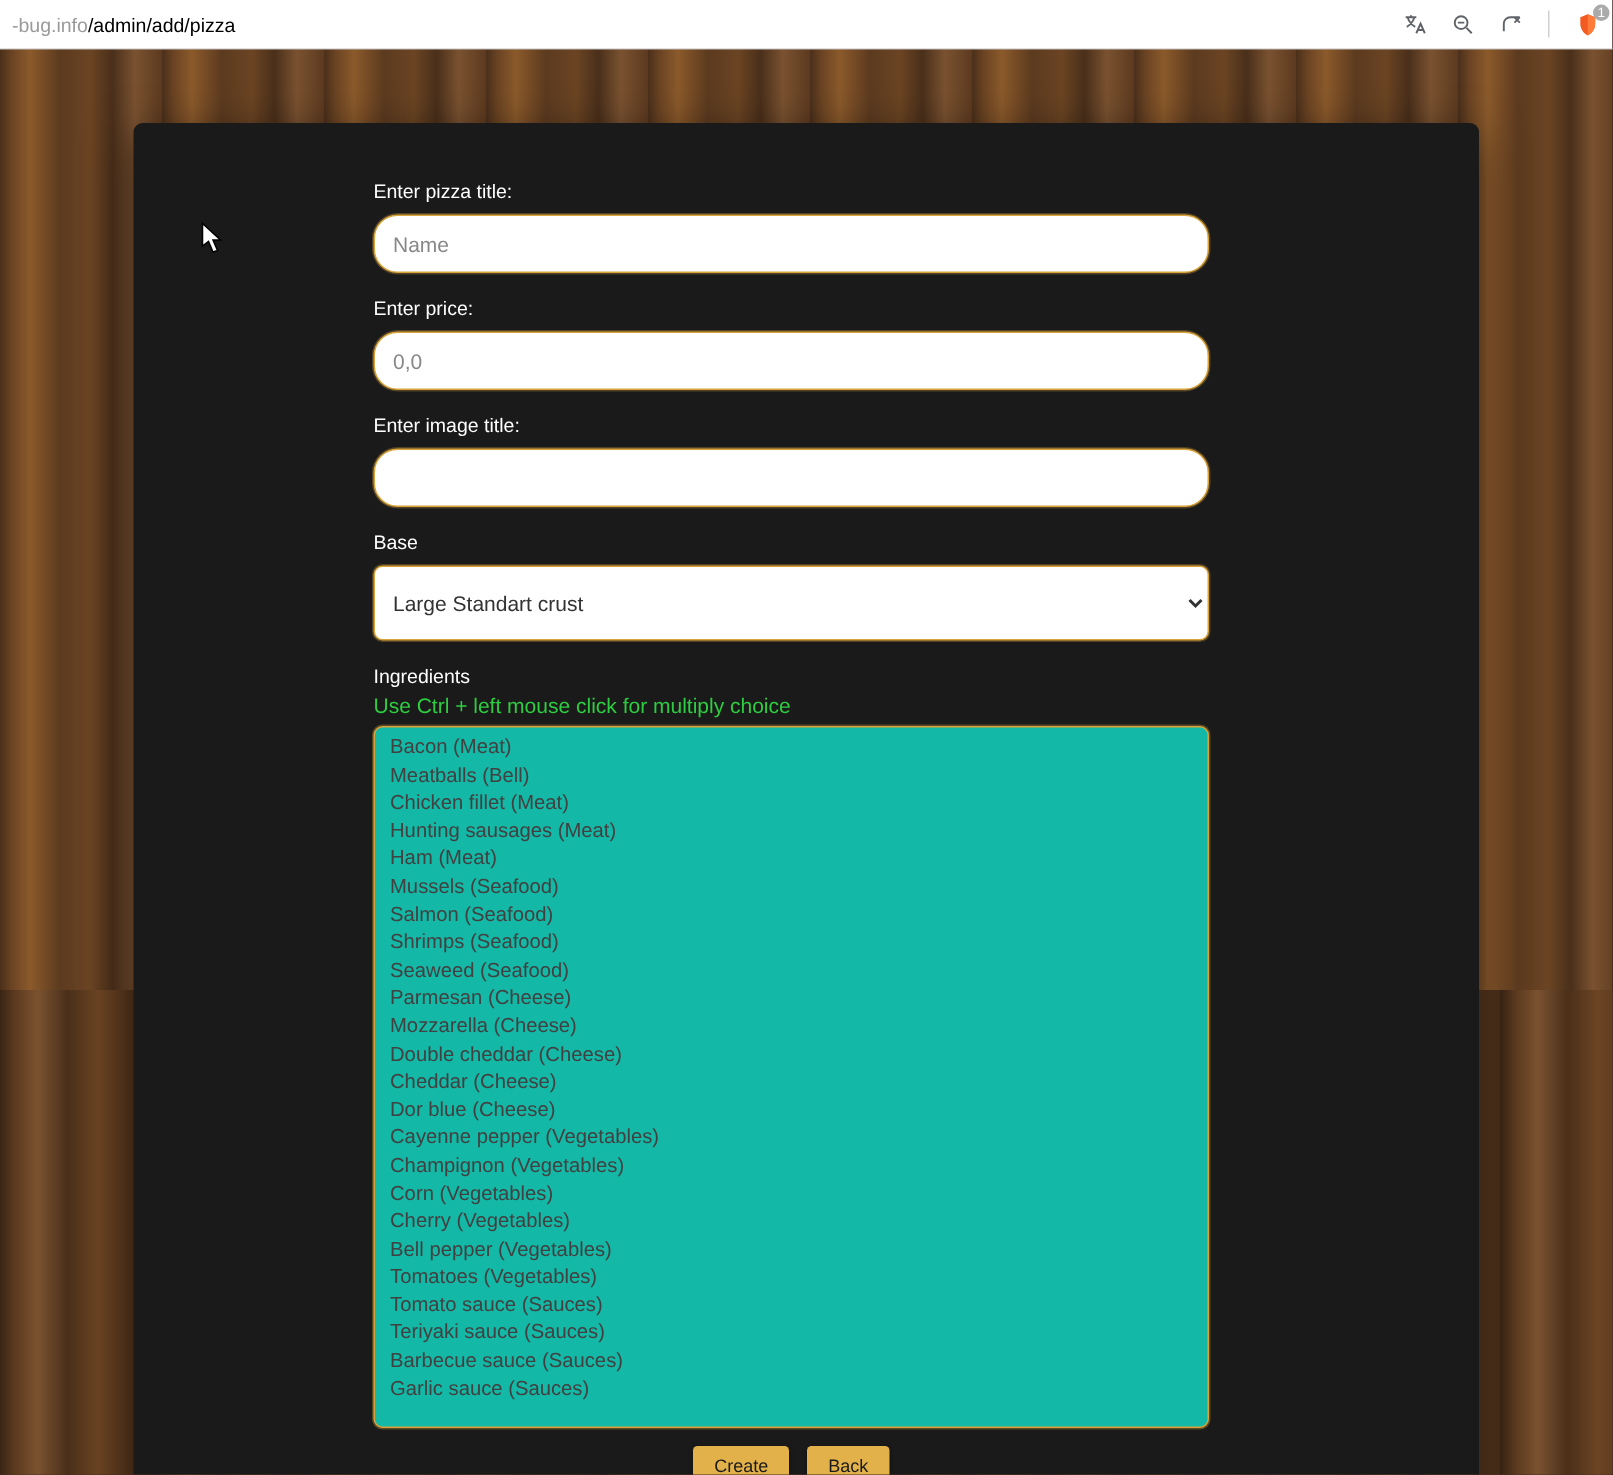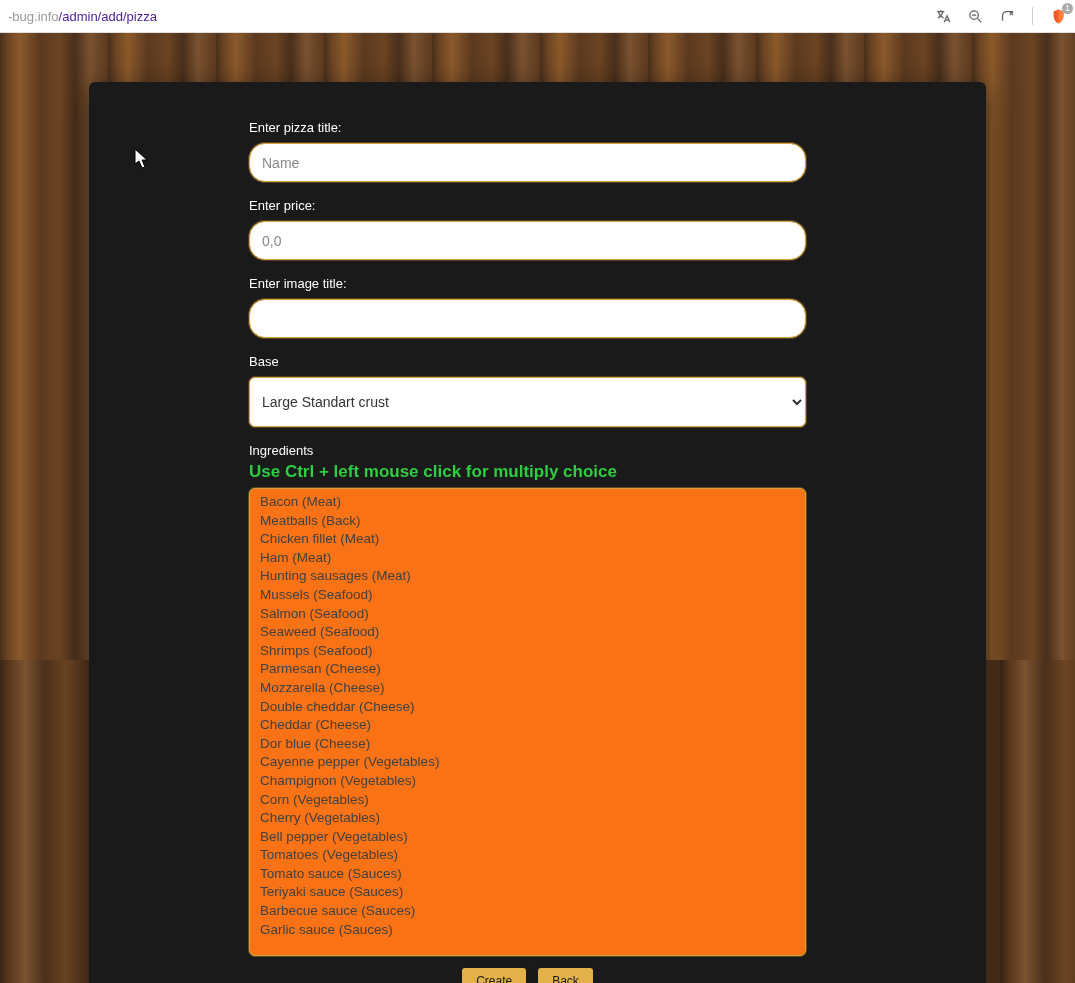--- a/index.html
+++ b/index.html
@@ -17,21 +17,21 @@
     background: #fff;
     display: flex;
     align-items: center;
     padding: 0 8px;
     border-bottom: 1px solid #e0e0e0;
     font-size: 13px;
     color: #555;
   }
   .url-area { flex: 1; display: flex; align-items: center; }
   .url-host { color: #9a9a9a; }
-  .url-path { color: #4c1d95; }
+  .url-path { color: #000000; }
   .browser-icons { display: flex; align-items: center; gap: 14px; margin-left: auto; }
   .bicon { width: 18px; height: 18px; display:flex; align-items:center; justify-content:center; color:#5f6368; }
   .bicon svg { width: 17px; height: 17px; }
   .divider { width:1px; height:18px; background:#d0d0d0; margin:0 2px; }
   .shield { position: relative; }
   .shield-badge {
     position: absolute; top:-4px; right:-6px;
     background:#aaa; color:#fff; font-size:9px;
     border-radius:6px; padding:0 3px; line-height:11px;
   }
@@ -68,24 +68,23 @@
   }
   .form-group { margin-bottom: 16px; }
   .label {
     color: #fff;
     font-size: 13px;
     margin-bottom: 8px;
     display: block;
   }
   .hint {
     color: #2ecc40;
-    font-size: 17px;
+    font-size: 14px;
     margin-top: 2px;
     margin-bottom: 6px;
-    font-weight: bold;
   }
   .field {
     width: 557px;
     height: 39px;
     border-radius: 16px;
     border: 1px solid #d8a33a;
     background: #fff;
     padding: 0 12px;
     font-size: 14px;
     color: #333;
@@ -102,21 +101,21 @@
     padding: 0 8px;
     font-size: 14px;
     color: #333;
     box-shadow: 0 0 0 1px rgba(216,163,58,0.3);
   }
   .multiselect {
     width: 557px;
     height: 468px;
     border-radius: 6px;
     border: 1px solid #d8a33a;
-    background: #f97316;
+    background: #14b8a6;
     font-size: 14px;
     color: #444;
     box-shadow: 0 0 0 1px rgba(216,163,58,0.35);
     overflow-y: auto;
     padding: 4px 0;
   }
   .multiselect .opt {
     padding: 0 10px;
     line-height: 18.6px;
     font-size: 13.5px;
@@ -212,28 +211,28 @@
     <select class="select">
       <option>Large Standart crust</option>
     </select>
   </div>
 
   <div class="form-group" style="margin-bottom:6px;">
     <label class="label" style="margin-bottom:4px;">Ingredients</label>
     <div class="hint">Use Ctrl + left mouse click for multiply choice</div>
     <div class="multiselect" id="ingredients-list">
         <div class="opt">Bacon (Meat)</div>
-        <div class="opt">Meatballs (Back)</div>
+        <div class="opt">Meatballs (Bell)</div>
         <div class="opt">Chicken fillet (Meat)</div>
+        <div class="opt">Hunting sausages (Meat)</div>
         <div class="opt">Ham (Meat)</div>
-        <div class="opt">Hunting sausages (Meat)</div>
         <div class="opt">Mussels (Seafood)</div>
         <div class="opt">Salmon (Seafood)</div>
+        <div class="opt">Shrimps (Seafood)</div>
         <div class="opt">Seaweed (Seafood)</div>
-        <div class="opt">Shrimps (Seafood)</div>
         <div class="opt">Parmesan (Cheese)</div>
         <div class="opt">Mozzarella (Cheese)</div>
         <div class="opt">Double cheddar (Cheese)</div>
         <div class="opt">Cheddar (Cheese)</div>
         <div class="opt">Dor blue (Cheese)</div>
         <div class="opt">Cayenne pepper (Vegetables)</div>
         <div class="opt">Champignon (Vegetables)</div>
         <div class="opt">Corn (Vegetables)</div>
         <div class="opt">Cherry (Vegetables)</div>
         <div class="opt">Bell pepper (Vegetables)</div>

